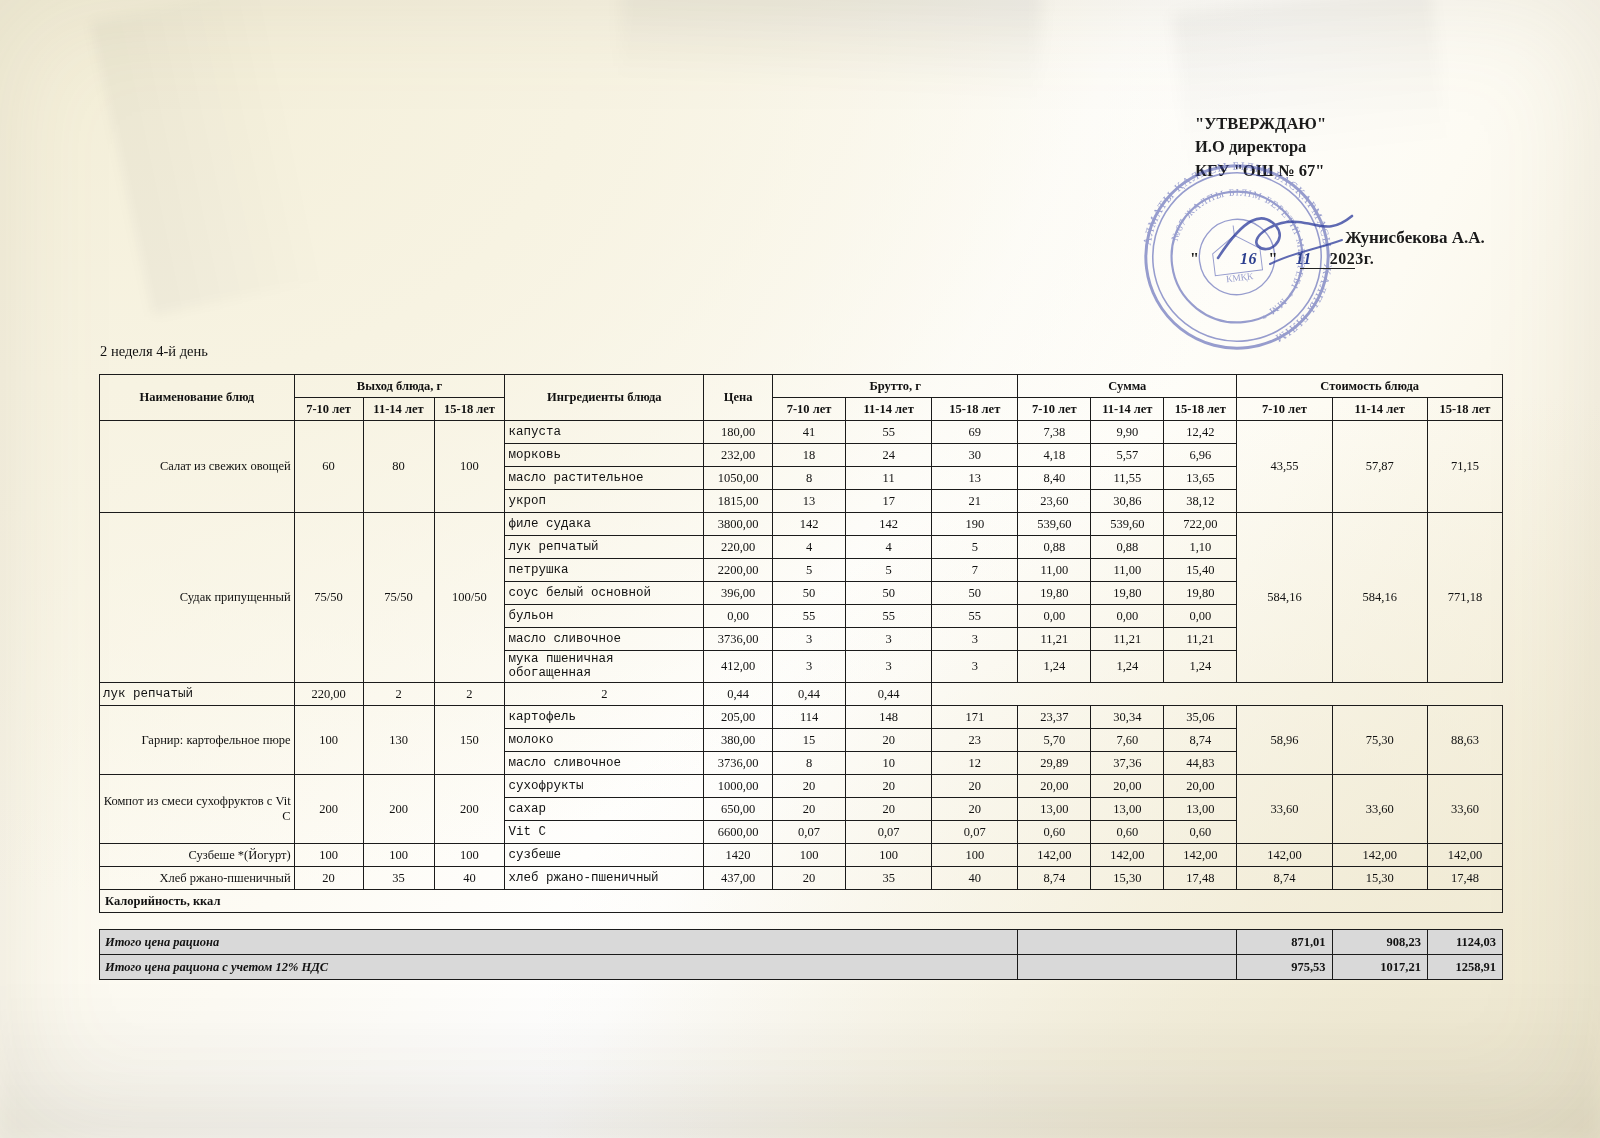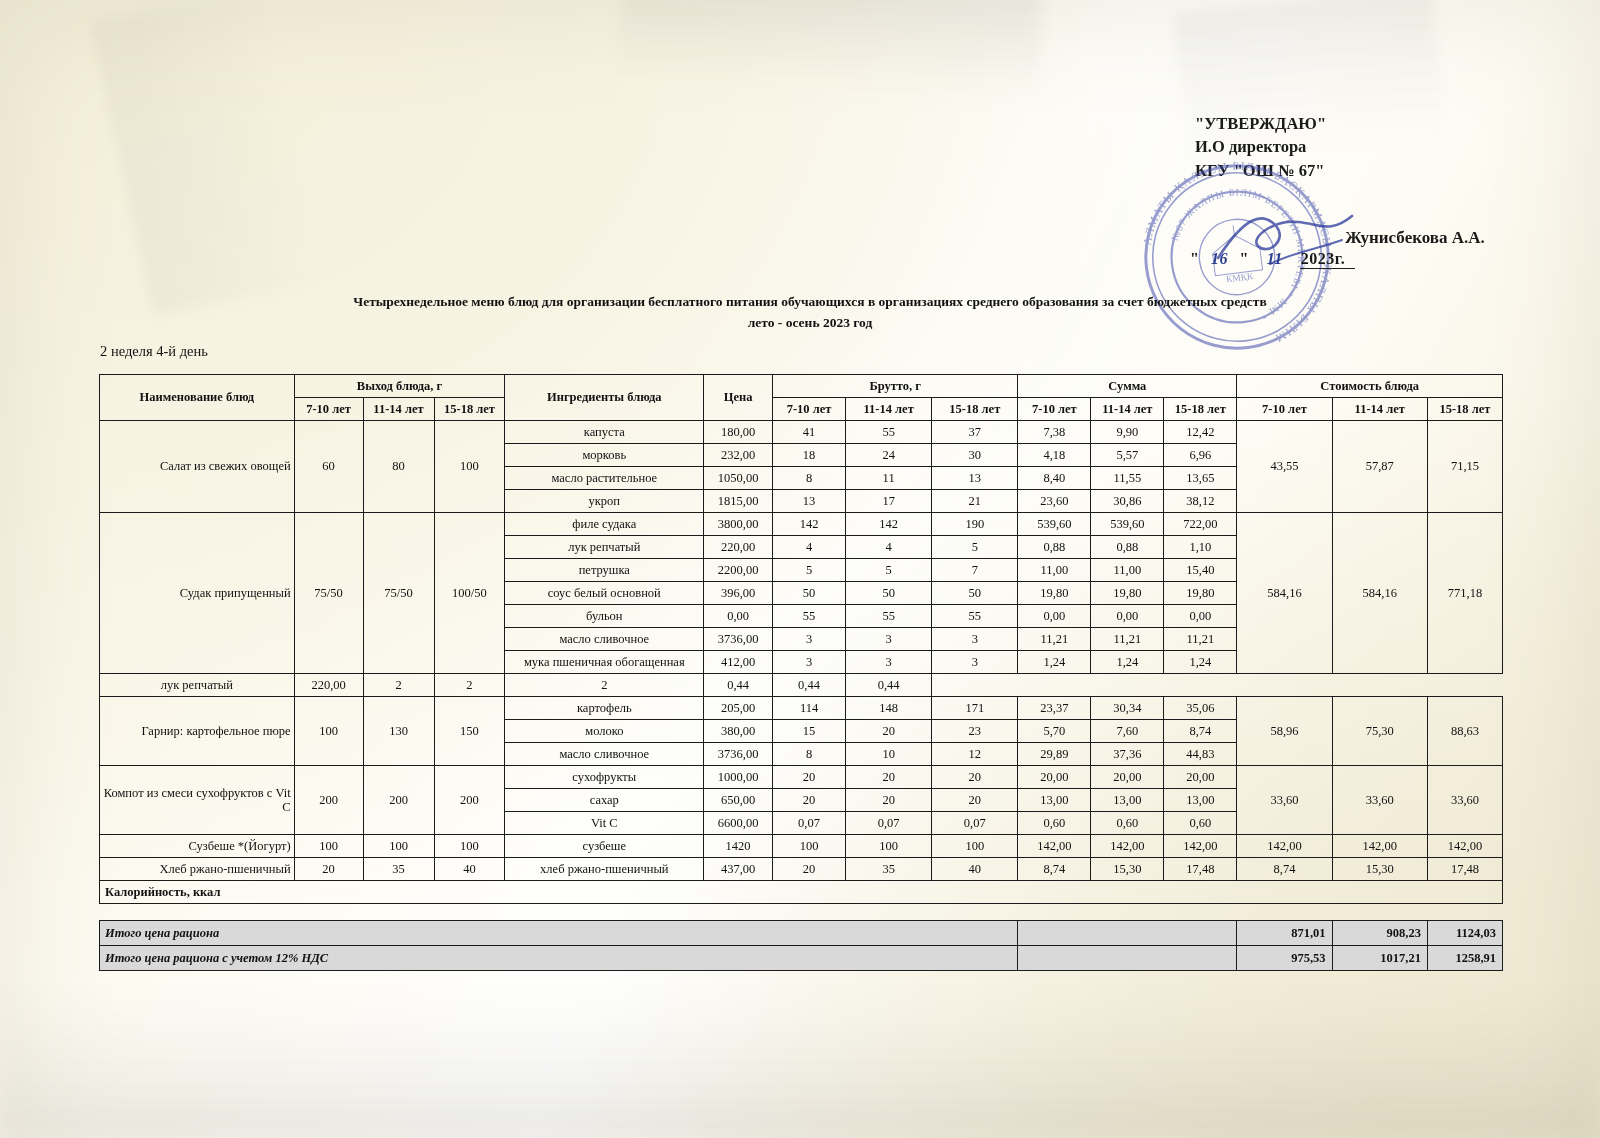--- a/index.html
+++ b/index.html
@@ -73,20 +73,21 @@
     white-space: nowrap;
     letter-spacing: 0.5px;
   }
   .date-line .daynum {
     display: inline-block;
     width: 40px;
     text-align: center;
     font-family: "Liberation Serif", serif;
     color: #2c3f8f;
     font-style: italic;
+    margin-left: 29px;
   }
   .date-line .monthnum {
     display: inline-block;
     width: 52px;
     text-align: center;
     color: #2c3f8f;
     font-style: italic;
   }
   .date-underline {
     position: absolute;
@@ -164,21 +165,21 @@
     background: transparent;
   }
   table.menu th {
     text-align: center;
     font-weight: bold;
     font-size: 12.5px;
   }
   td.c { text-align: center; }
   .hdr-tall { height: 26px; }
   .name-cell { text-align: right; padding-left: 5px; vertical-align: top; padding-top: 3px; }
-  .ing-cell { text-align: center; padding-left: 5px; }
+  .ing-cell { text-align: left; padding-left: 5px; font-family: Liberation Mono, monospace; }
 
   tr.kcal td {
     font-weight: bold;
     text-align: left;
     padding-left: 5px;
   }
   tr.spacer td {
     border: none;
     height: 14px;
     background: transparent;
@@ -249,24 +250,20 @@
     <path d="M60 64 C 84 52, 104 50, 132 40" fill="none" stroke="#2b3a9c" stroke-width="2" stroke-linecap="round"></path>
   </svg>
 
   <div class="signatory">Жунисбекова А.А.</div>
 
   <div class="date-line">
     <span>"</span><span class="daynum">16</span><span>"</span><span class="monthnum">11</span><span>2023г.</span>
   </div>
   <div class="date-underline"></div>
 
-  <div class="doc-title">
-    <div>Четырехнедельное меню блюд для организации бесплатного питания обучающихся в организациях среднего образования за счет бюджетных средств</div>
-    <div>лето - осень 2023 год</div>
-  </div>
 
   <div class="week-day">2 неделя 4-й день</div>
 
   <div class="table-wrap">
     <table class="menu">
       <colgroup>
         <col style="width:192px">
         <col style="width:68px">
         <col style="width:70px">
         <col style="width:70px">
@@ -310,21 +307,21 @@
       <tbody id="menu-body">
           <tr>
             <td class="name-cell" rowspan="4">Салат из свежих овощей</td>
             <td class="c" rowspan="4">60</td>
             <td class="c" rowspan="4">80</td>
             <td class="c" rowspan="4">100</td>
             <td class="ing-cell">капуста</td>
             <td class="c">180,00</td>
             <td class="c">41</td>
             <td class="c">55</td>
-            <td class="c">37</td>
+            <td class="c">69</td>
             <td class="c">7,38</td>
             <td class="c">9,90</td>
             <td class="c">12,42</td>
             <td class="c" rowspan="4">43,55</td>
             <td class="c" rowspan="4">57,87</td>
             <td class="c" rowspan="4">71,15</td>
           </tr>
           <tr>
             <td class="ing-cell">морковь</td>
             <td class="c">232,00</td>

